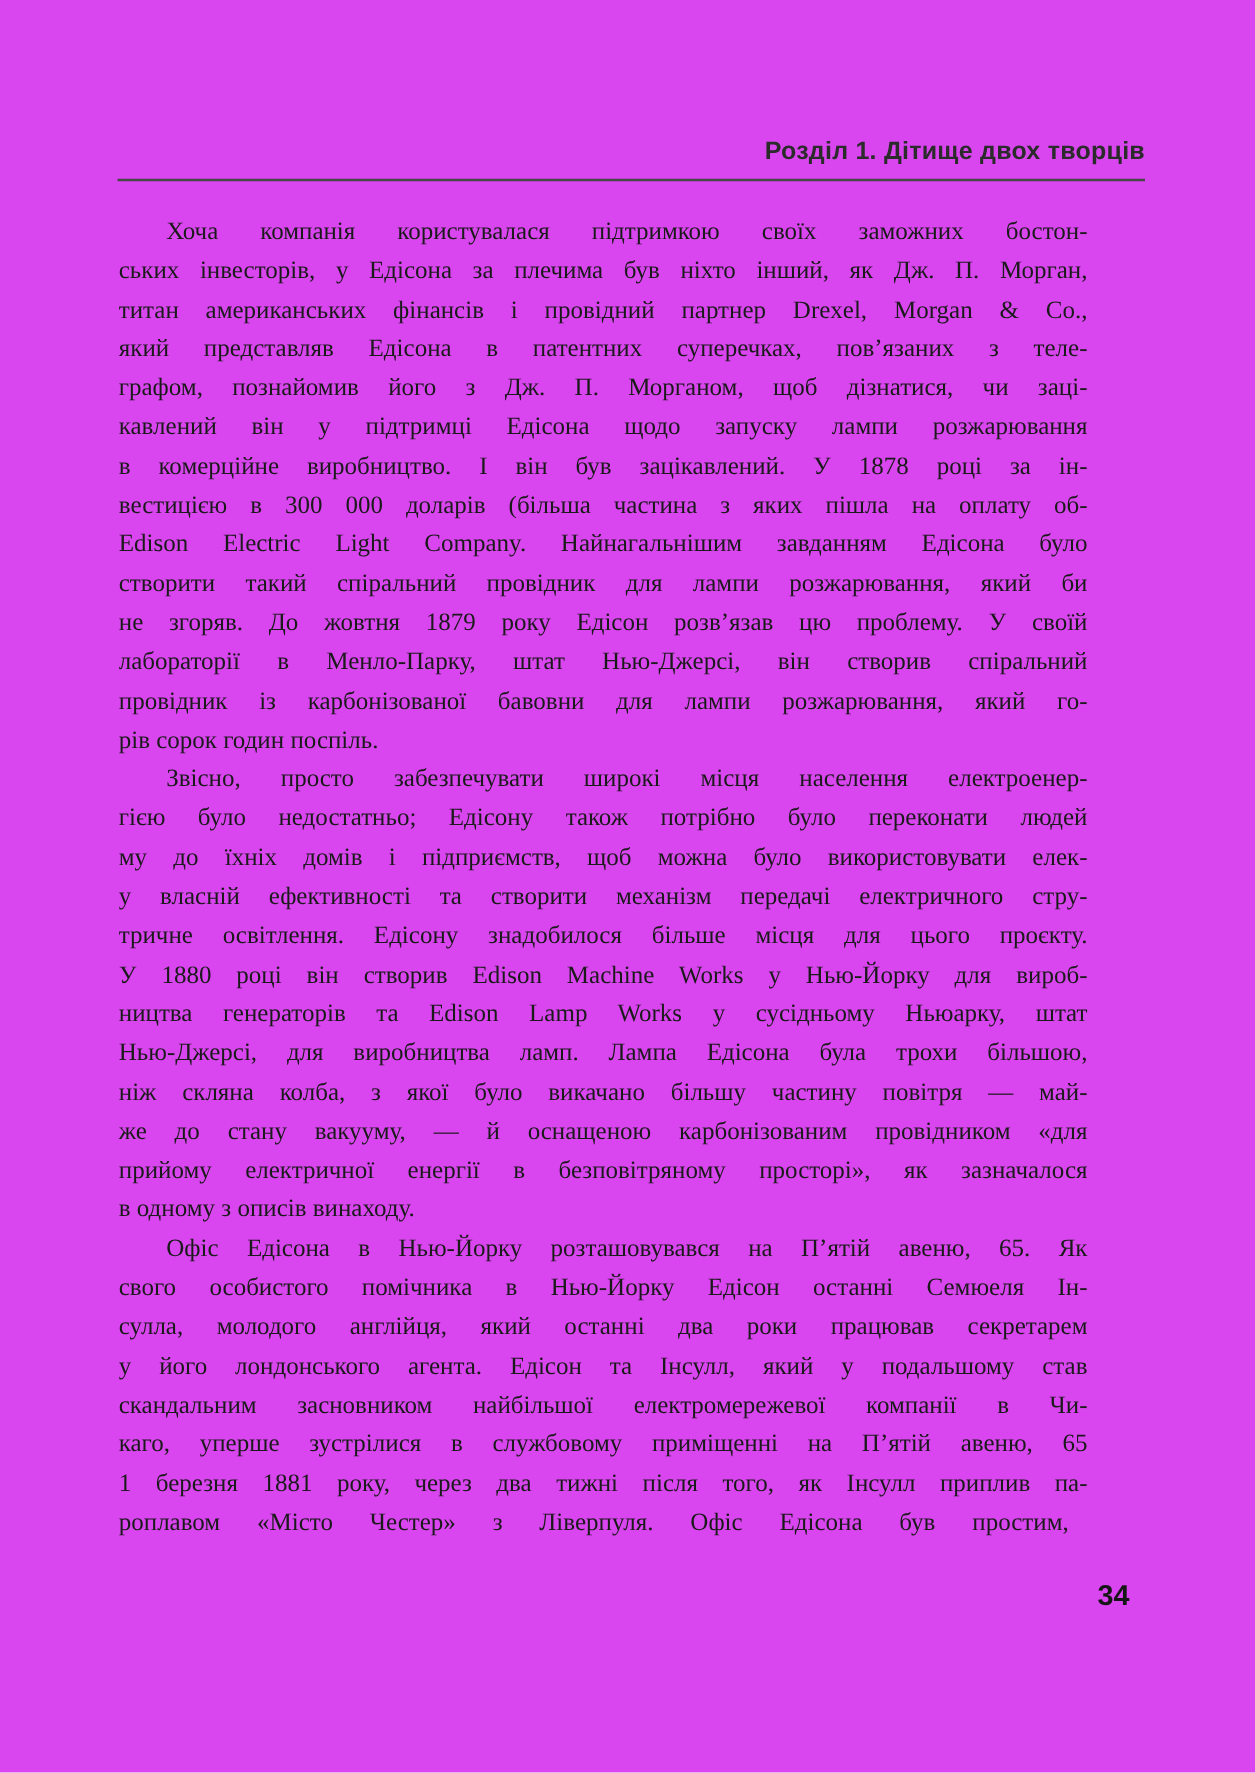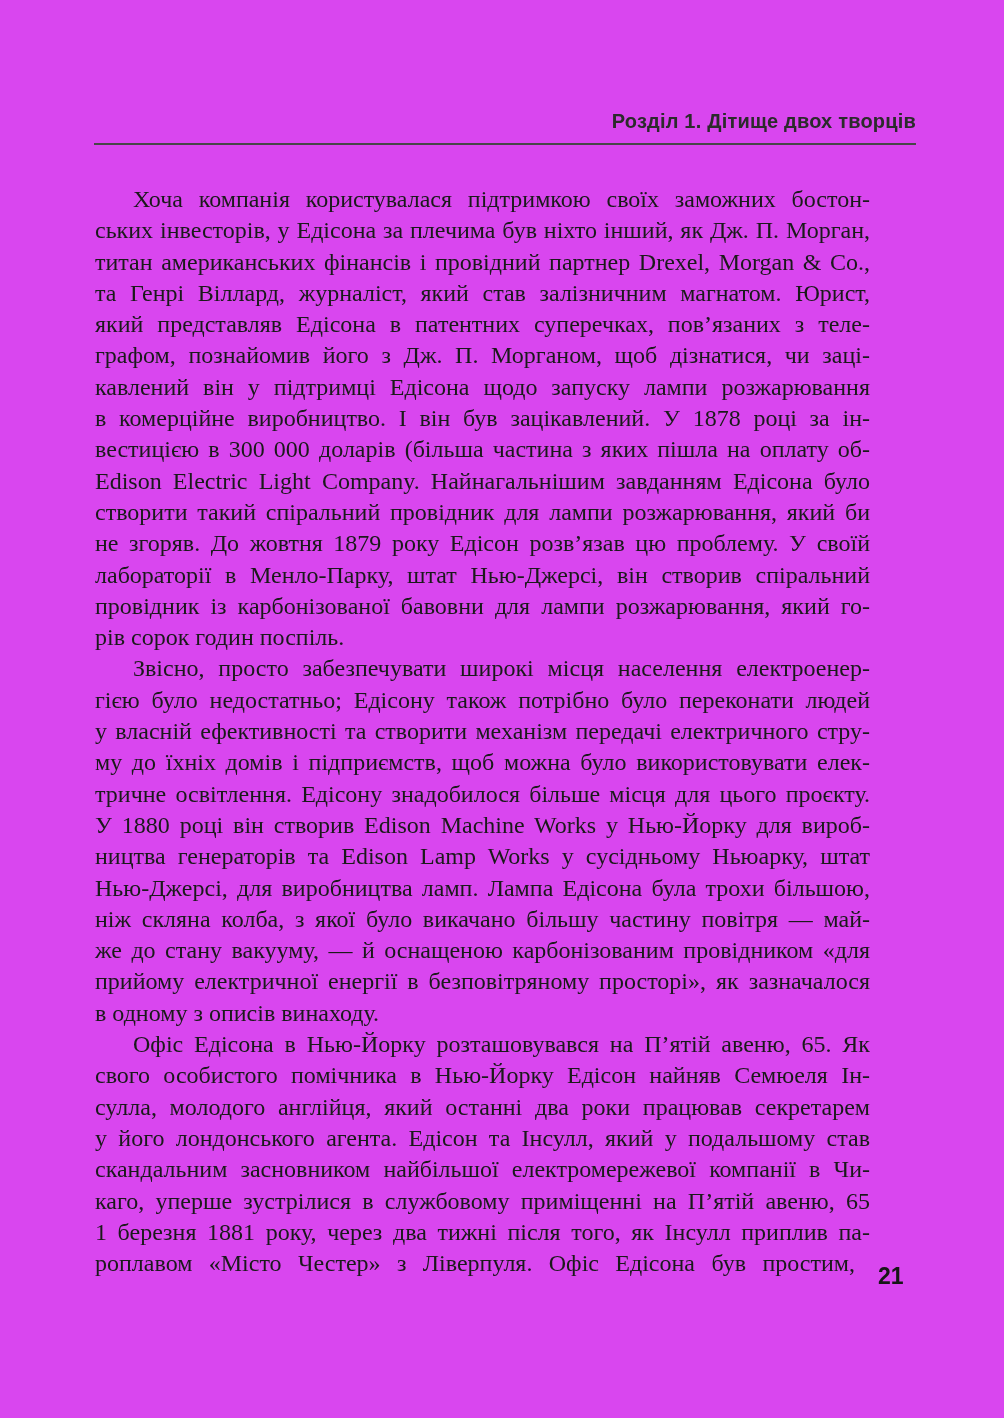--- a/index.html
+++ b/index.html
@@ -26,24 +26,24 @@
   .header-rule {
     position: absolute;
     top: 143px;
     left: 94px;
     width: 822px;
     height: 2px;
     background: #474747;
   }
   .text-block {
     position: absolute;
-    top: 184px;
+    top: 170px;
     left: 95px;
     width: 775px;
-    font-size: 24px;
+    font-size: 20px;
     color: #1a1a1a;
   }
   .line {
     height: 31.3px;
     line-height: 31.3px;
     white-space: nowrap;
     text-align: justify;
     text-align-last: justify;
   }
   .line.indent { text-indent: 38px; }
@@ -63,47 +63,46 @@
 </head>
 <body>
 
 <div class="page">
   <div class="running-header">Розділ 1. Дітище двох творців</div>
   <div class="header-rule" style="background: rgb(71, 71, 71);"></div>
   <div class="text-block" id="text-block" style="color: rgb(26, 26, 26);">
       <div class="line indent">Хоча компанія користувалася підтримкою своїх заможних бостон-</div>
       <div class="line">ських інвесторів, у Едісона за плечима був ніхто інший, як Дж. П. Морган,</div>
       <div class="line">титан американських фінансів і провідний партнер Drexel, Morgan &amp; Co.,</div>
-      <div class="line">та Генрі Віллард, журналіст, який став залізничним магнатом. Юрист,</div>
       <div class="line">який представляв Едісона в патентних суперечках, пов’язаних з теле-</div>
       <div class="line">графом, познайомив його з Дж. П. Морганом, щоб дізнатися, чи заці-</div>
       <div class="line">кавлений він у підтримці Едісона щодо запуску лампи розжарювання</div>
       <div class="line">в комерційне виробництво. І він був зацікавлений. У 1878 році за ін-</div>
       <div class="line">вестицією в 300 000 доларів (більша частина з яких пішла на оплату об-</div>
       <div class="line">Edison Electric Light Company. Найнагальнішим завданням Едісона було</div>
       <div class="line">створити такий спіральний провідник для лампи розжарювання, який би</div>
       <div class="line">не згоряв. До жовтня 1879 року Едісон розв’язав цю проблему. У своїй</div>
       <div class="line">лабораторії в Менло-Парку, штат Нью-Джерсі, він створив спіральний</div>
       <div class="line">провідник із карбонізованої бавовни для лампи розжарювання, який го-</div>
       <div class="line flush">рів сорок годин поспіль.</div>
       <div class="line indent">Звісно, просто забезпечувати широкі місця населення електроенер-</div>
       <div class="line">гією було недостатньо; Едісону також потрібно було переконати людей</div>
+      <div class="line">му до їхніх домів і підприємств, щоб можна було використовувати елек-</div>
       <div class="line">у власній ефективності та створити механізм передачі електричного стру-</div>
-      <div class="line">му до їхніх домів і підприємств, щоб можна було використовувати елек-</div>
       <div class="line">тричне освітлення. Едісону знадобилося більше місця для цього проєкту.</div>
       <div class="line">У 1880 році він створив Edison Machine Works у Нью-Йорку для вироб-</div>
       <div class="line">ництва генераторів та Edison Lamp Works у сусідньому Ньюарку, штат</div>
       <div class="line">Нью-Джерсі, для виробництва ламп. Лампа Едісона була трохи більшою,</div>
       <div class="line">ніж скляна колба, з якої було викачано більшу частину повітря — май-</div>
       <div class="line">же до стану вакууму, — й оснащеною карбонізованим провідником «для</div>
       <div class="line">прийому електричної енергії в безповітряному просторі», як зазначалося</div>
       <div class="line flush">в одному з описів винаходу.</div>
       <div class="line indent">Офіс Едісона в Нью-Йорку розташовувався на П’ятій авеню, 65. Як</div>
-      <div class="line">свого особистого помічника в Нью-Йорку Едісон найняв Семюеля Ін-</div>
+      <div class="line">свого особистого помічника в Нью-Йорку Едісон останні Семюеля Ін-</div>
       <div class="line">сулла, молодого англійця, який останні два роки працював секретарем</div>
       <div class="line">у його лондонського агента. Едісон та Інсулл, який у подальшому став</div>
       <div class="line">скандальним засновником найбільшої електромережевої компанії в Чи-</div>
       <div class="line">каго, уперше зустрілися в службовому приміщенні на П’ятій авеню, 65</div>
       <div class="line">1 березня 1881 року, через два тижні після того, як Інсулл приплив па-</div>
       <div class="line"><span>роплавом </span><span class="it">«Місто Честер»</span><span> з Ліверпуля. Офіс Едісона був простим,</span></div>
     </div>
-  <div class="page-number">21</div>
+  <div class="page-number">34</div>
 </div>
 
 </body></html>

